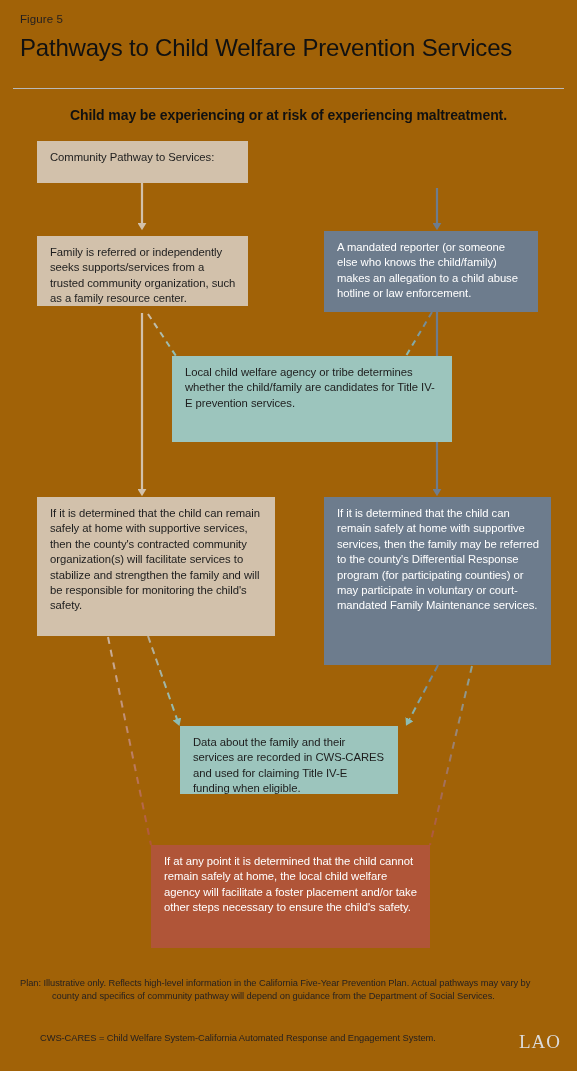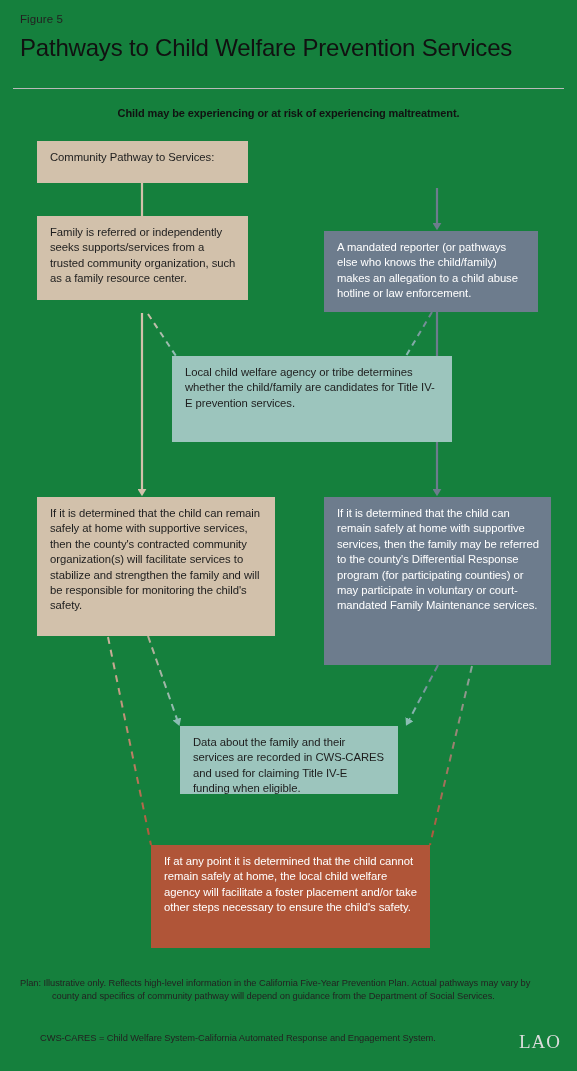--- a/index.html
+++ b/index.html
@@ -7,21 +7,21 @@
     padding: 0;
     background: #ffffff;
   }
   body {
     font-family: "Liberation Sans", sans-serif;
   }
   #page {
     position: relative;
     width: 577px;
     height: 1071px;
-    background: #15803d;
+    background: #a16207;
     overflow: hidden;
   }
 
   
   .fig-label {
     position: absolute;
     left: 20px;
     top: 13px;
     font-size: 11.5px;
     color: #231f20;
@@ -43,21 +43,21 @@
     width: 551px;
     height: 1px;
     background: #b9b9b9;
   }
   .subtitle {
     position: absolute;
     left: 0;
     top: 107px;
     width: 577px;
     text-align: center;
-    font-size: 11px;
+    font-size: 14px;
     font-weight: bold;
     color: #111111;
     letter-spacing: -.1px;
   }
 
   
   .box {
     position: absolute;
     box-sizing: border-box;
     font-size: 11.3px;
@@ -158,23 +158,23 @@
     <line x1="148" y1="636" x2="178" y2="722" stroke="url(#g-tan-teal2)" stroke-width="2" stroke-dasharray="7 5" marker-end="url(#ah-teal)"></line>
     <line x1="438" y1="665" x2="408" y2="722" stroke="url(#g-gray-teal)" stroke-width="2" stroke-dasharray="7 5" marker-end="url(#ah-teal)"></line>
 
     <line x1="108" y1="637" x2="151" y2="845" stroke="url(#g-tan-rust)" stroke-width="2" stroke-dasharray="7 6"></line>
     <line x1="472" y1="666" x2="430" y2="845" stroke="url(#g-gray-rust)" stroke-width="2" stroke-dasharray="7 6"></line>
   </svg>
 
   <div class="box tan" style="left:37px; top:141px; width:211px; height:42px;">Community Pathway to Services:</div>
 
 
-  <div class="box tan" style="left:37px; top:216px; width:211px; height:84px;">Family is referred or independently seeks supports/services from a trusted community organization, such as a family resource center.</div>
+  <div class="box tan" style="left:37px; top:236px; width:211px; height:70px;">Family is referred or independently seeks supports/services from a trusted community organization, such as a family resource center.</div>
 
-  <div class="box gray" style="left:324px; top:231px; width:214px; height:81px;">A mandated reporter (or pathways else who knows the child/family) makes an allegation to a child abuse hotline or law enforcement.</div>
+  <div class="box gray" style="left:324px; top:231px; width:214px; height:81px;">A mandated reporter (or someone else who knows the child/family) makes an allegation to a child abuse hotline or law enforcement.</div>
 
   <div class="box teal" style="left:172px; top:356px; width:280px; height:86px;">Local child welfare agency or tribe determines whether the child/family are candidates for Title IV-E prevention services.</div>
 
   <div class="box tan" style="left:37px; top:497px; width:238px; height:139px;">If it is determined that the child can remain safely at home with supportive services, then the county's contracted community organization(s) will facilitate services to stabilize and strengthen the family and will be responsible for monitoring the child's safety.</div>
 
   <div class="box gray" style="left:324px; top:497px; width:227px; height:168px;">If it is determined that the child can remain safely at home with supportive services, then the family may be referred to the county's Differential Response program (for participating counties) or may participate in voluntary or court-mandated Family Maintenance services.</div>
 
   <div class="box teal" style="left:180px; top:726px; width:218px; height:68px;">Data about the family and their services are recorded in CWS-CARES and used for claiming Title IV-E funding when eligible.</div>
 
   <div class="box rust" style="left:151px; top:845px; width:279px; height:103px;">If at any point it is determined that the child cannot remain safely at home, the local child welfare agency will facilitate a foster placement and/or take other steps necessary to ensure the child's safety.</div>

